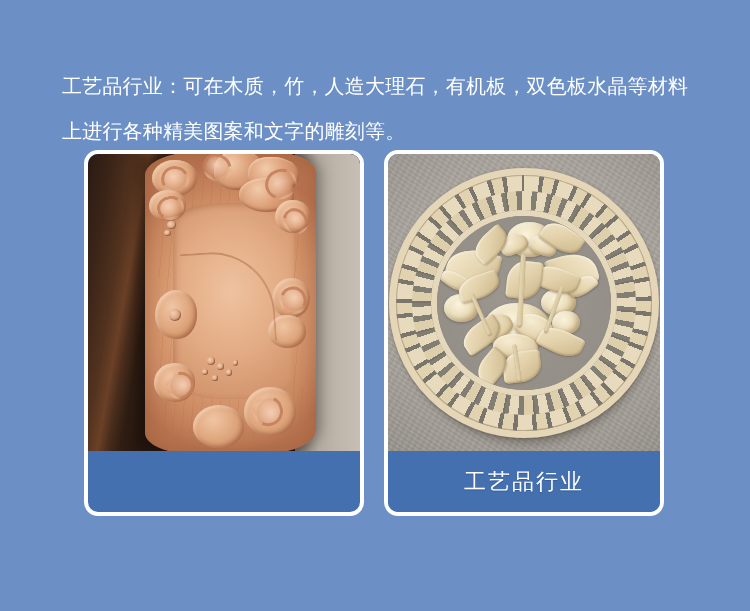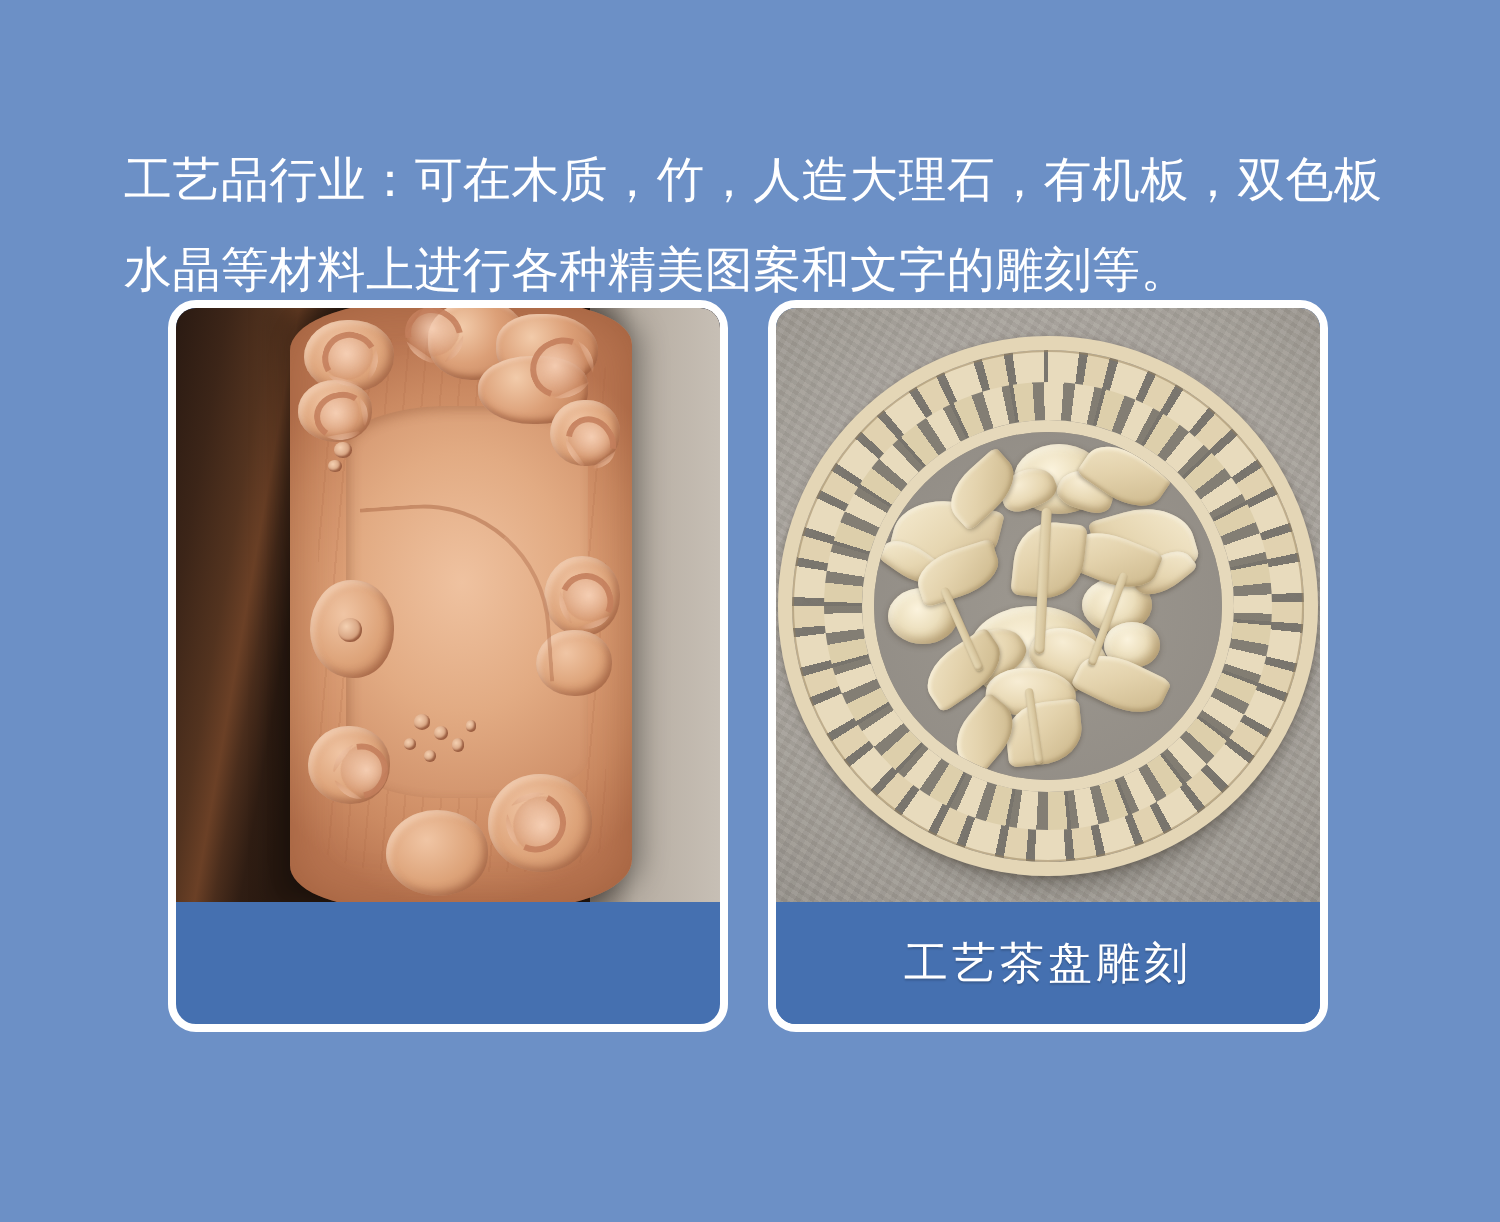--- a/index.html
+++ b/index.html
@@ -22,21 +22,21 @@
     background: #6c90c6;
   }
 
   
   .intro {
     position: absolute;
     left: 62px;
     top: 44px;
     width: 640px;
     color: #ffffff;
-    font-size: 24px;
+    font-size: 20px;
     line-height: 45px;
     letter-spacing: 0.2px;
     font-weight: 400;
     white-space: normal;
   }
 
   
   .cards {
     position: absolute;
     left: 84px;
@@ -428,17 +428,17 @@
             <div class="leaf" style="left:22%; top:80%; width:20%; height:14%; transform:rotate(-50deg);"></div>
 
             <div class="stem" style="left:47%; top:22%; width:5px; height:42%; transform:rotate(3deg);"></div>
             <div class="stem" style="left:24%; top:44%; width:4px; height:26%; transform:rotate(-24deg);"></div>
             <div class="stem" style="left:66%; top:40%; width:4px; height:28%; transform:rotate(20deg);"></div>
             <div class="stem" style="left:45%; top:74%; width:4px; height:22%; transform:rotate(-8deg);"></div>
           </div>
         </div>
       </div>
 
-      <div class="caption">工艺茶盘雕刻</div>
+      <div class="caption">工艺品行业</div>
     </div>
 
   </div>
 </div>
 
 </body></html>

